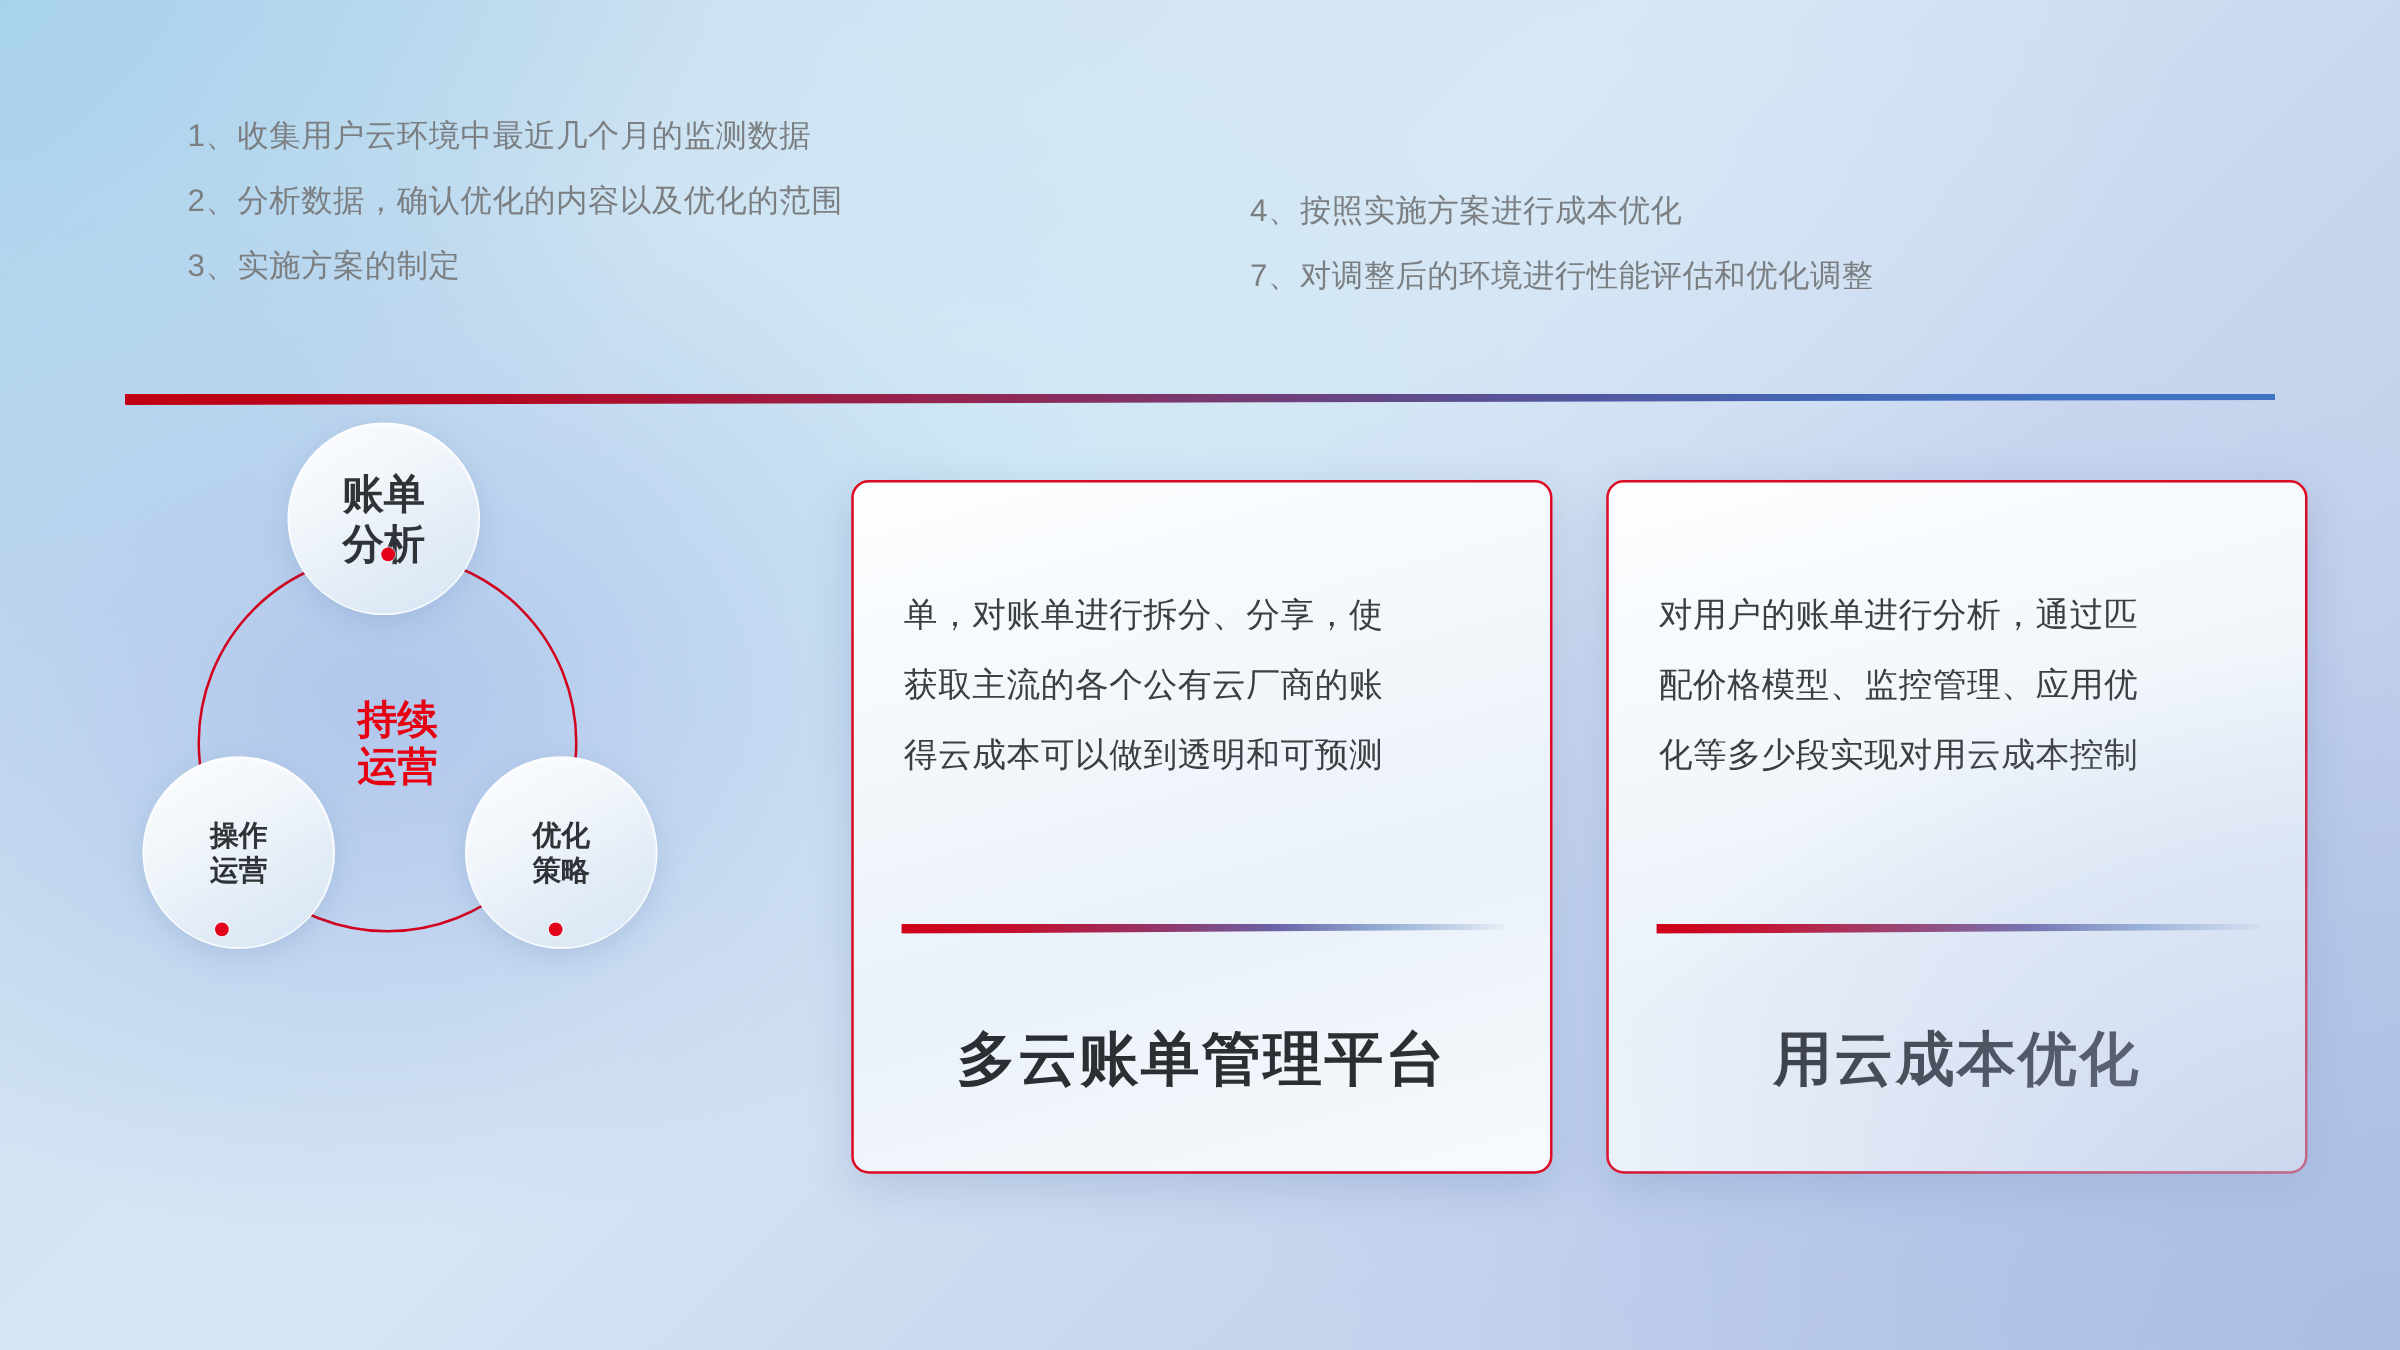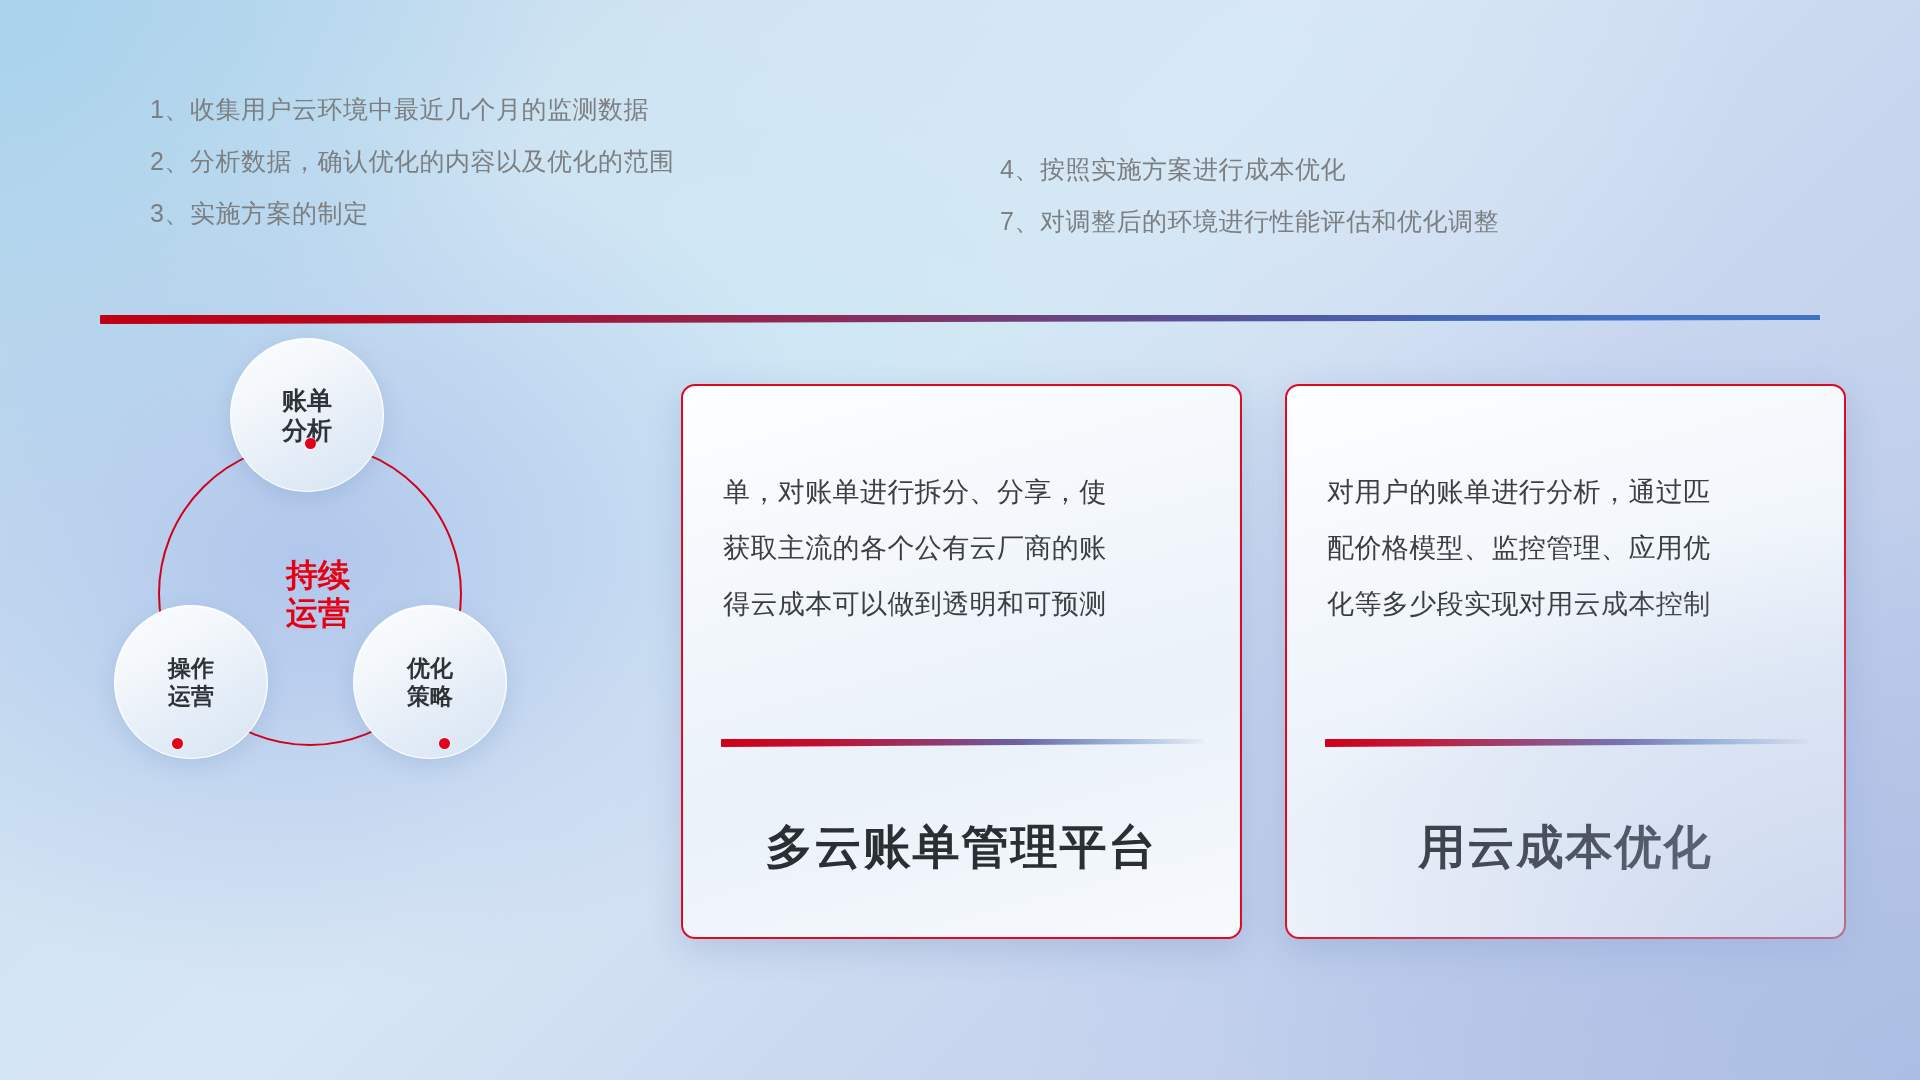--- a/index.html
+++ b/index.html
@@ -89,29 +89,29 @@
     justify-content: center;
     color: #2f3236;
     font-weight: 700;
     z-index: 3;
   }
   .bubble span { display: block; line-height: 1.22; white-space: nowrap; }
 
   .bubble-top {
     left: 130px; top: -12px;
     width: 152px; height: 152px;
-    font-size: 25px;
+    font-size: 33px;
   }
   .bubble-bl {
     left: 14px; top: 255px;
     width: 152px; height: 152px;
     font-size: 23px;
   }
   .bubble-br {
-    left: 253px; top: 255px;
+    left: 272px; top: 255px;
     width: 152px; height: 152px;
     font-size: 23px;
   }
 
   
   .ring {
     position: absolute;
     left: 58px;
     top: 92px;
     width: 304px;

